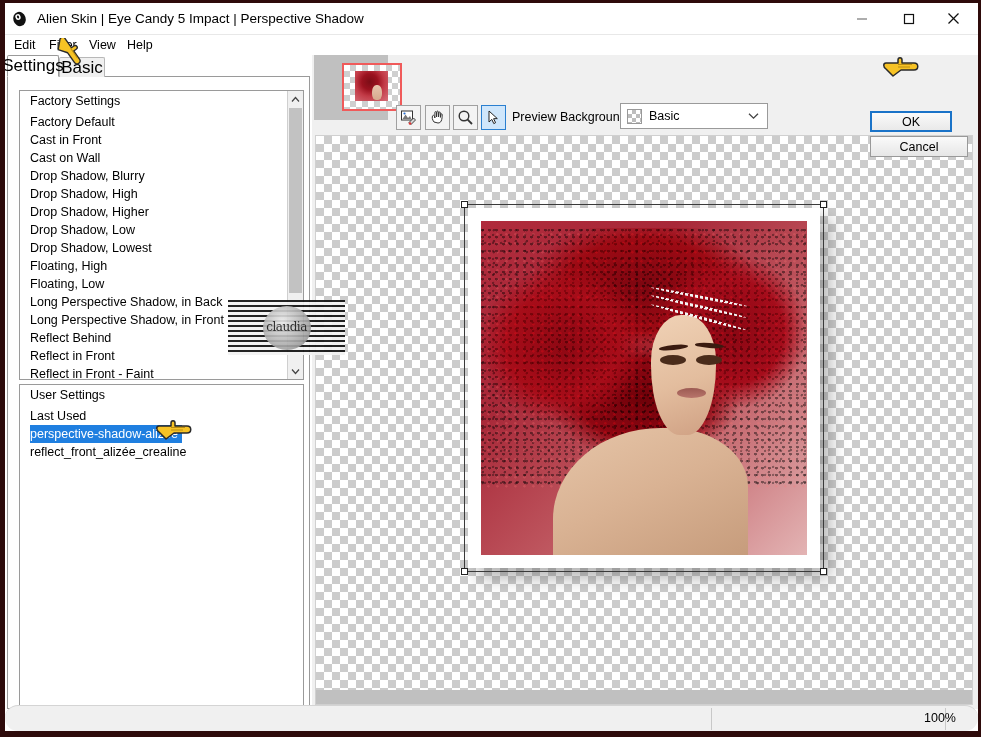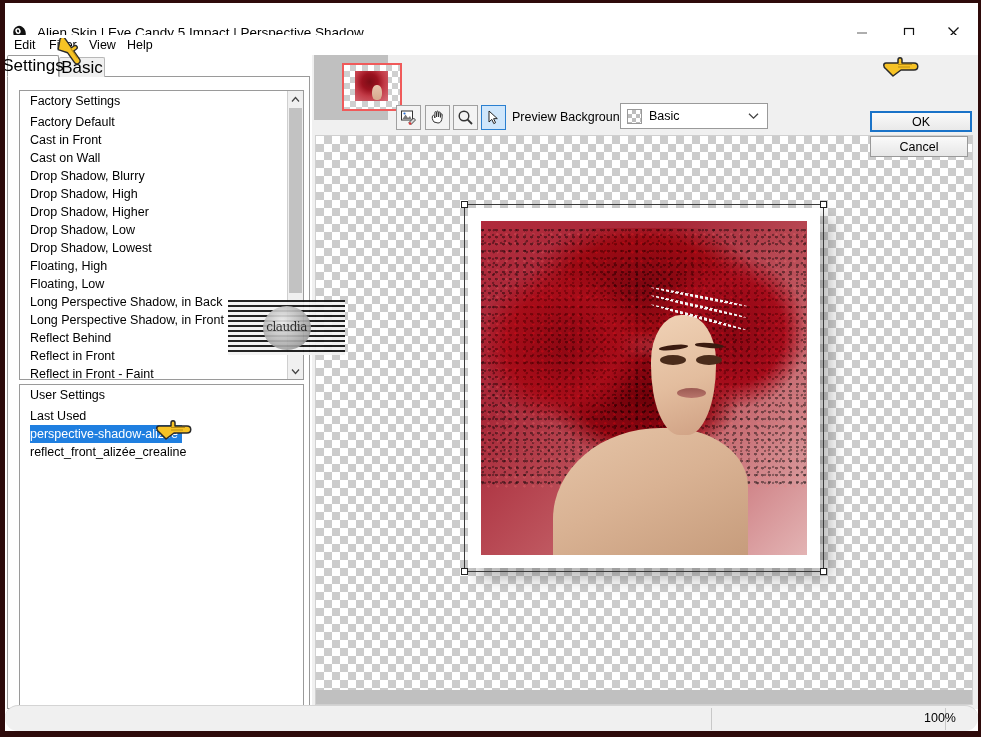--- a/index.html
+++ b/index.html
@@ -23,21 +23,21 @@
     border-right: 3px solid #2e0b0b;
     border-bottom: 6px solid #2e0b0b;
   }
   .win {
     position:absolute; left:5px; top:3px; width:973px; height:728px;
     background:#ffffff;
     overflow:hidden;
   }
   
   .titlebar {
-    position:absolute; left:0; top:14px; width:973px; height:32px;
+    position:absolute; left:0; top:0; width:973px; height:32px;
     background:#ffffff;
     border-bottom:1px solid #e8e8e8;
   }
   .title-icon {
     position:absolute; left:6px; top:7px; width:18px; height:18px;
   }
   .title-text {
     position:absolute; left:32px; top:8px;
     font-size:13.5px; color:#000; white-space:nowrap;
   }
@@ -308,21 +308,21 @@
   }
   .wm-text {
     position:absolute; left:50%; top:50%; transform:translate(-50%,-55%);
     font-family:"DejaVu Serif", serif;
     font-size:12px; font-weight:normal; color:#1a1a1a;
     letter-spacing:-0.5px;
   }
   
   .okwrap { position:absolute; right:0px; top:52px; width:110px; height:52px; }
   #btn-ok {
-    position:absolute; left:2px; top:4px; width:102px; height:21px;
+    position:absolute; left:2px; top:4px; width:82px; height:21px;
     background:linear-gradient(#fafafa,#e9e9e9);
     border:2px solid #1a73c8;
     font-size:12.5px; color:#000;
     display:flex; align-items:center; justify-content:center; cursor:default;
   }
   #btn-cancel {
     position:absolute; left:2px; top:29px; width:98px; height:21px;
     background:linear-gradient(#fafafa,#e6e6e6);
     border:1px solid #999;
     font-size:12.5px; color:#000;

